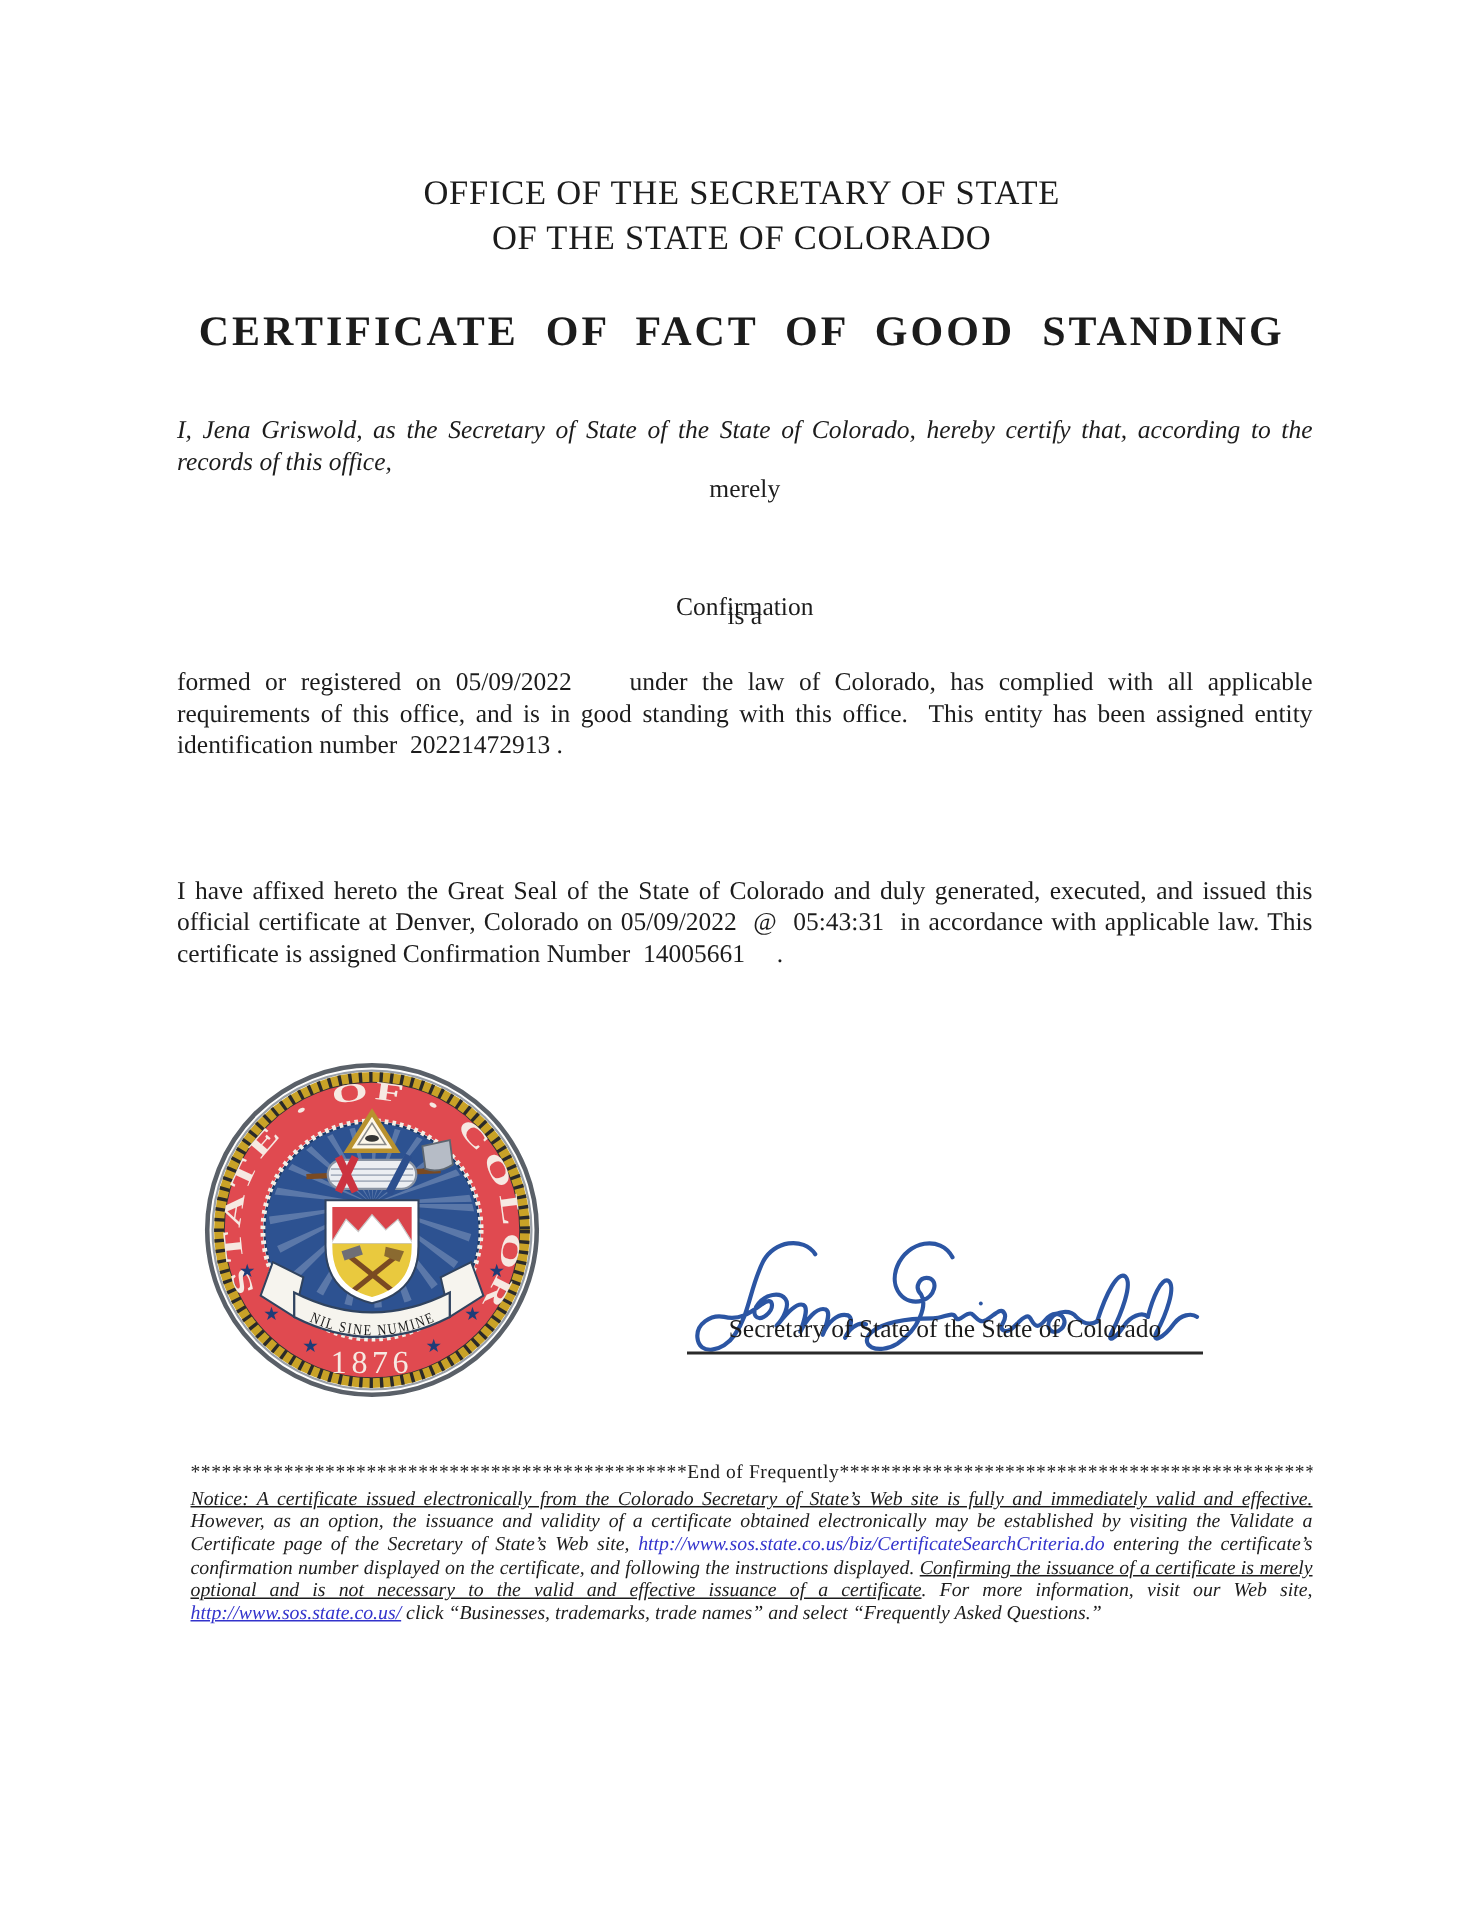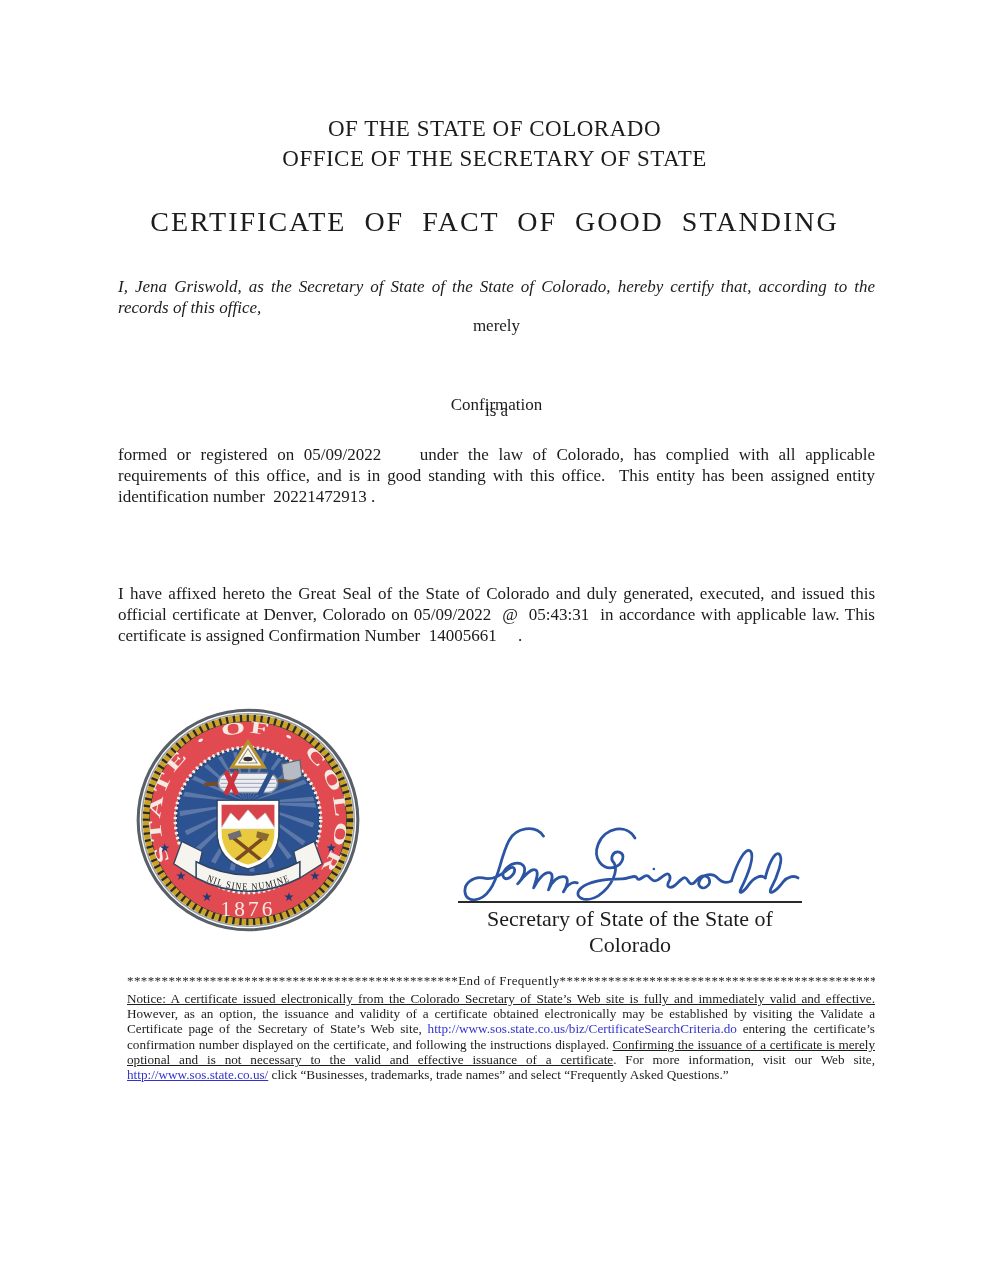--- a/index.html
+++ b/index.html
@@ -13,21 +13,21 @@
   }
   .page { position: absolute; inset: 0; }
 
   .header {
     position: absolute; top: 114px; left: 0; width: 989px;
     text-align: center; font-size: 23px; line-height: 30px;
     letter-spacing: 0.5px;
   }
   .doc-title {
     position: absolute; top: 206px; left: 0; width: 989px;
-    text-align: center; font-size: 28px; font-weight: normal;
+    text-align: center; font-size: 28px; font-weight: bold;
     letter-spacing: 2px; word-spacing: 9px;
   }
 
   .bodyblock {
     position: absolute; left: 118px; width: 757px;
     font-size: 17px; line-height: 20.8px; text-align: justify;
   }
   .centerline { text-align: center; }
 
   .p-intro    { top: 277px; font-style: italic; }
@@ -36,46 +36,46 @@
   .entity-type{ top: 395px; }
   .p-formed   { top: 445px; }
   .p-reflects { top: 502px; }
   .p-affixed  { top: 584px; font-family: Liberation Serif, serif; }
 
   .seal-wrap { position: absolute; left: 131px; top: 701px; width: 234px; height: 238px; }
 
   .sig-svg  { position: absolute; left: 458px; top: 822px; width: 348px; height: 82px; }
   .sig-line { position: absolute; left: 458px; top: 901px; width: 344px; border-top: 2px solid #2a2a2a; }
   .sig-label{
-    position: absolute; left: 458px; top: 906px; width: 344px;
-    text-align: center; font-size: 22px;
+    position: absolute; left: 458px; top: 876px; width: 344px;
+    text-align: center; font-size: 17px;
   }
 
   .footer { position: absolute; left: 127px; top: 973px; width: 748px; }
   .end-line {
     font-size: 13px; font-style: normal; text-align: center;
     white-space: nowrap; overflow: hidden; letter-spacing: 0.4px;
   }
   .notice {
     margin-top: 2px;
-    font-size: 13.2px; line-height: 15.2px;
+    font-style: italic; font-size: 13.2px; line-height: 15.2px;
     text-align: justify;
   }
   .seg-underline { text-decoration: underline; }
   .seg-link { color: var(--link-color, #3333cc); text-decoration: none; }
   .seg-link.seg-underline { text-decoration: underline; }
 </style>
 </head>
 <body>
 
 <div class="page">
 
   <div class="header">
+    <div>OFFICE OF THE SECRETARY OF STATE</div>
     <div>OF THE STATE OF COLORADO</div>
-    <div>OFFICE OF THE SECRETARY OF STATE</div>
   </div>
 
   <div class="doc-title">CERTIFICATE OF FACT OF GOOD STANDING</div>
 
   <div class="bodyblock p-intro">I, Jena Griswold, as the Secretary of State of the State of Colorado, hereby certify that, according to the records of this office,</div>
 
   <div class="bodyblock centerline entity-name">merely</div>
   <div class="bodyblock centerline is-a">is a</div>
   <div class="bodyblock centerline entity-type">Confirmation</div>
 

